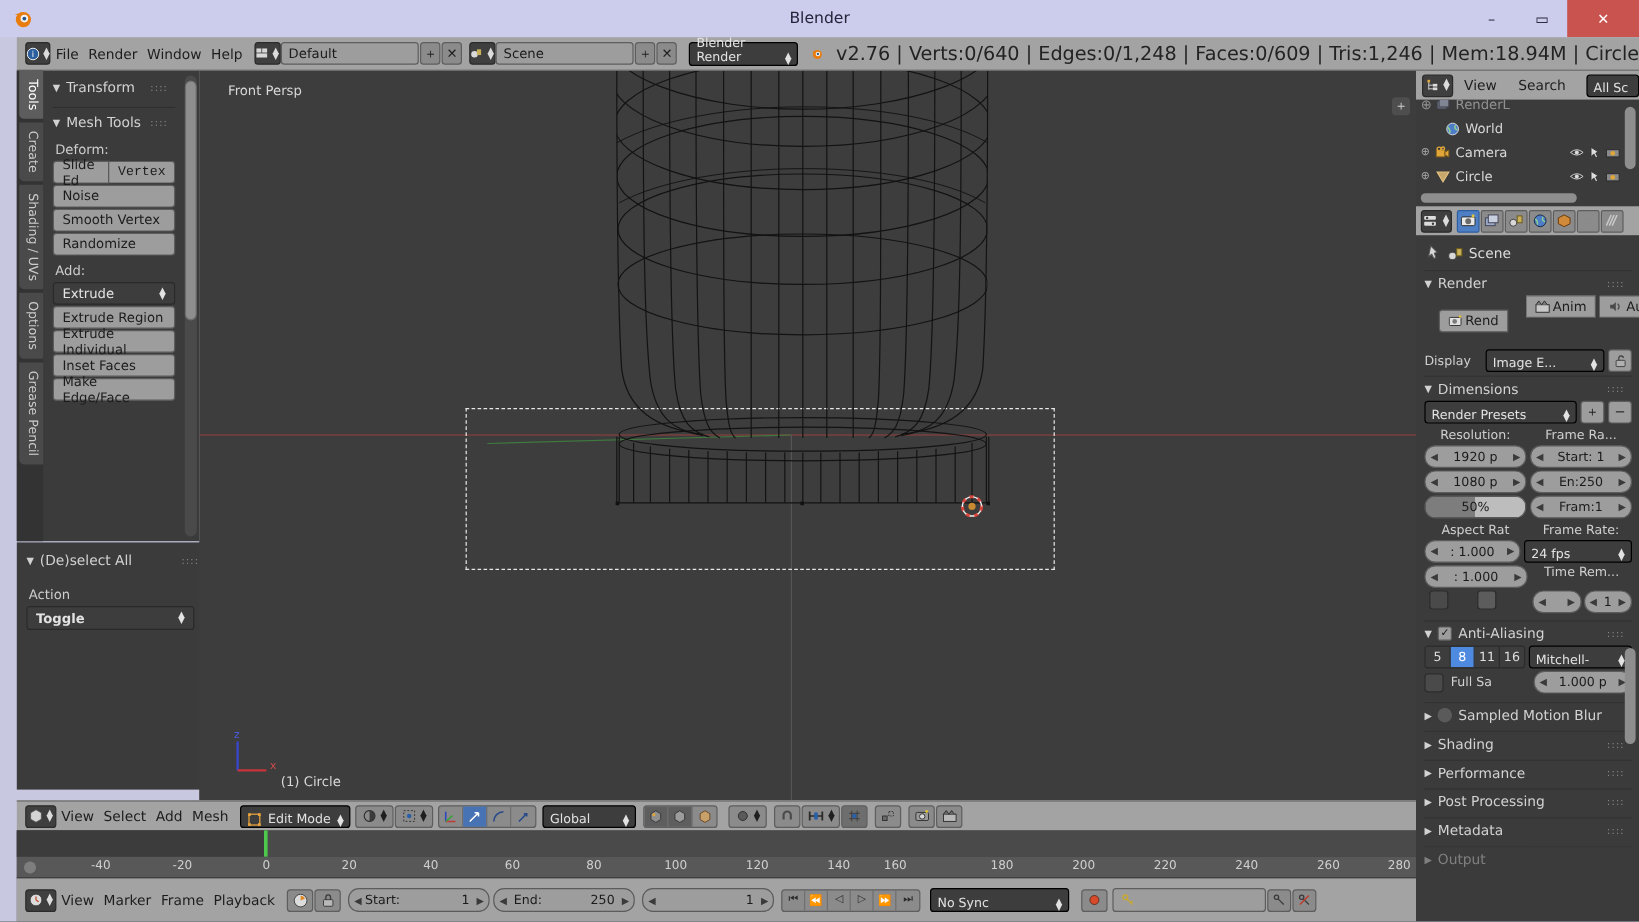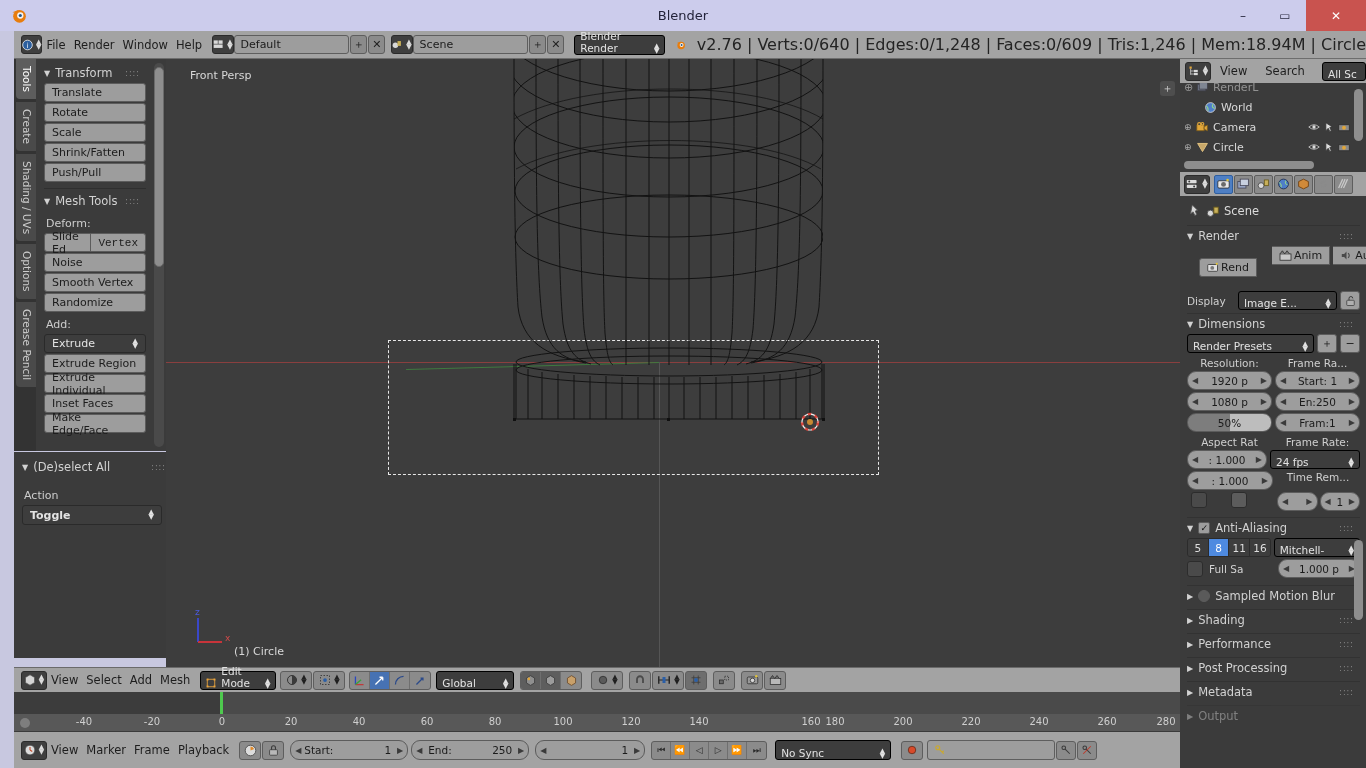--- a/index.html
+++ b/index.html
@@ -242,27 +242,20 @@
       <div class="tool-tab">Shading / UVs</div>
       <div class="tool-tab">Options</div>
       <div class="tool-tab">Grease Pencil</div>
     </div>
 
     <div class="ts-body">
       <div class="panel-hdr" style="border:none;">
         <span class="tri">▼</span>
         <span>Transform</span>
         <span class="grip">::::</span>
-      </div>
-      <div>
-        <div class="btn">Translate</div>
-        <div class="btn">Rotate</div>
-        <div class="btn">Scale</div>
-        <div class="btn">Shrink/Fatten</div>
-        <div class="btn">Push/Pull</div>
       </div>
 
       <div class="hr"></div>
       <div class="panel-hdr" style="border:none;">
         <span class="tri">▼</span>
         <span>Mesh Tools</span>
         <span class="grip">::::</span>
       </div>
       <div class="sub-label">Deform:</div>
       <div style="display:flex;gap:0;margin-bottom:1px;">
@@ -423,21 +416,21 @@
       <span class="spin-arrows">
           <span>▲</span>
           <span>▼</span>
         </span>
     </div>
     <div class="menu-item">View</div>
     <div class="menu-item">Select</div>
     <div class="menu-item">Add</div>
     <div class="menu-item">Mesh</div>
 
-    <div class="drop" style="width:76px;margin-left:6px;">
+    <div class="drop" style="width:92px;margin-left:6px;">
       <svg width="12" height="12" viewBox="0 0 16 16" style="margin-right:5px;">
         <rect x="2" y="2" width="12" height="12" fill="none" stroke="#e8a33d" stroke-width="1.4"></rect>
         <rect x="1" y="1" width="3" height="3" fill="#e8a33d"></rect>
           <rect x="12" y="1" width="3" height="3" fill="#e8a33d"></rect>
         <rect x="1" y="12" width="3" height="3" fill="#e8a33d"></rect>
           <rect x="12" y="12" width="3" height="3" fill="#e8a33d"></rect>
       </svg>
       <span>Edit Mode</span>
       <span class="spin-arrows" style="margin-left:auto;">
           <span>▲</span>
@@ -583,21 +576,21 @@
       <div class="tl-tick" style="left:70px;">-40</div>
       <div class="tl-tick" style="left:138px;">-20</div>
       <div class="tl-tick" style="left:208px;">0</div>
       <div class="tl-tick" style="left:277px;">20</div>
       <div class="tl-tick" style="left:345px;">40</div>
       <div class="tl-tick" style="left:413px;">60</div>
       <div class="tl-tick" style="left:481px;">80</div>
       <div class="tl-tick" style="left:549px;">100</div>
       <div class="tl-tick" style="left:617px;">120</div>
       <div class="tl-tick" style="left:685px;">140</div>
-      <div class="tl-tick" style="left:797px;text-align:center;">160</div>
+      <div class="tl-tick" style="left:732px;text-align:center;">160</div>
       <div class="tl-tick" style="left:821px;">180</div>
       <div class="tl-tick" style="left:889px;">200</div>
       <div class="tl-tick" style="left:957px;">220</div>
       <div class="tl-tick" style="left:1025px;">240</div>
       <div class="tl-tick" style="left:1093px;">260</div>
       <div class="tl-tick" style="left:1152px;">280</div>
     </div>
 
     <div class="tl-hdr">
       <div class="icon-btn dark" style="width:26px;">

